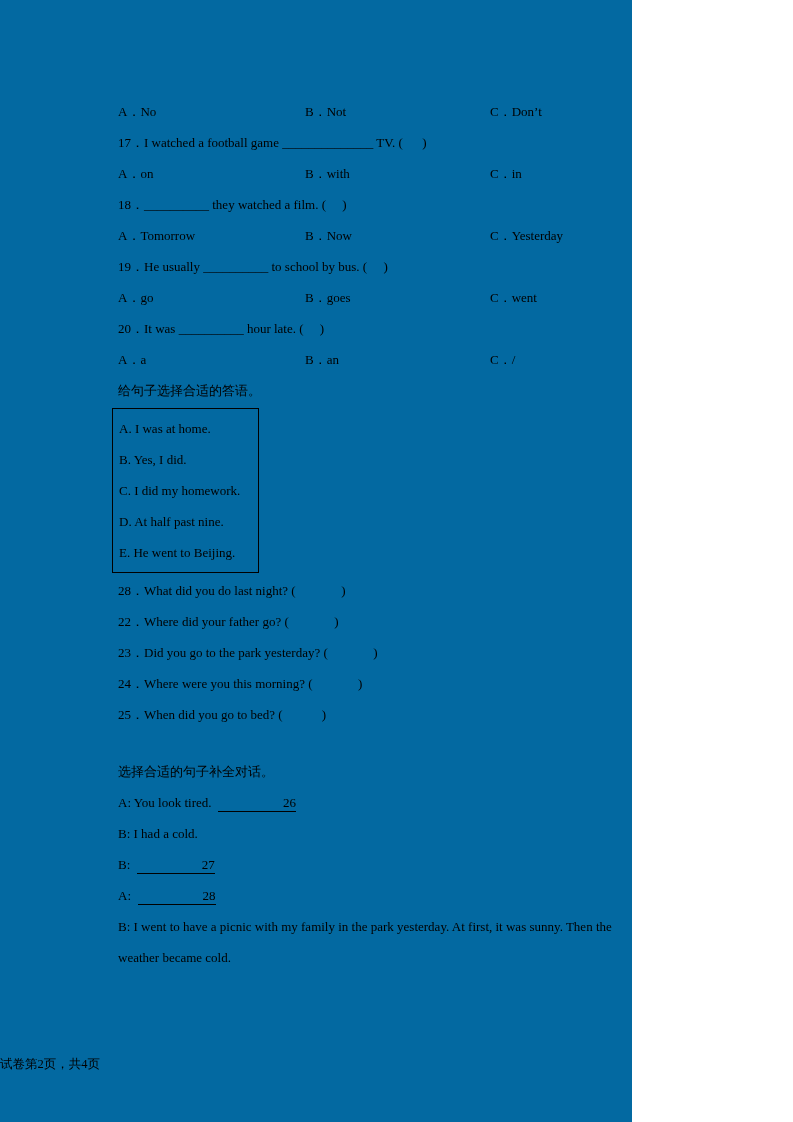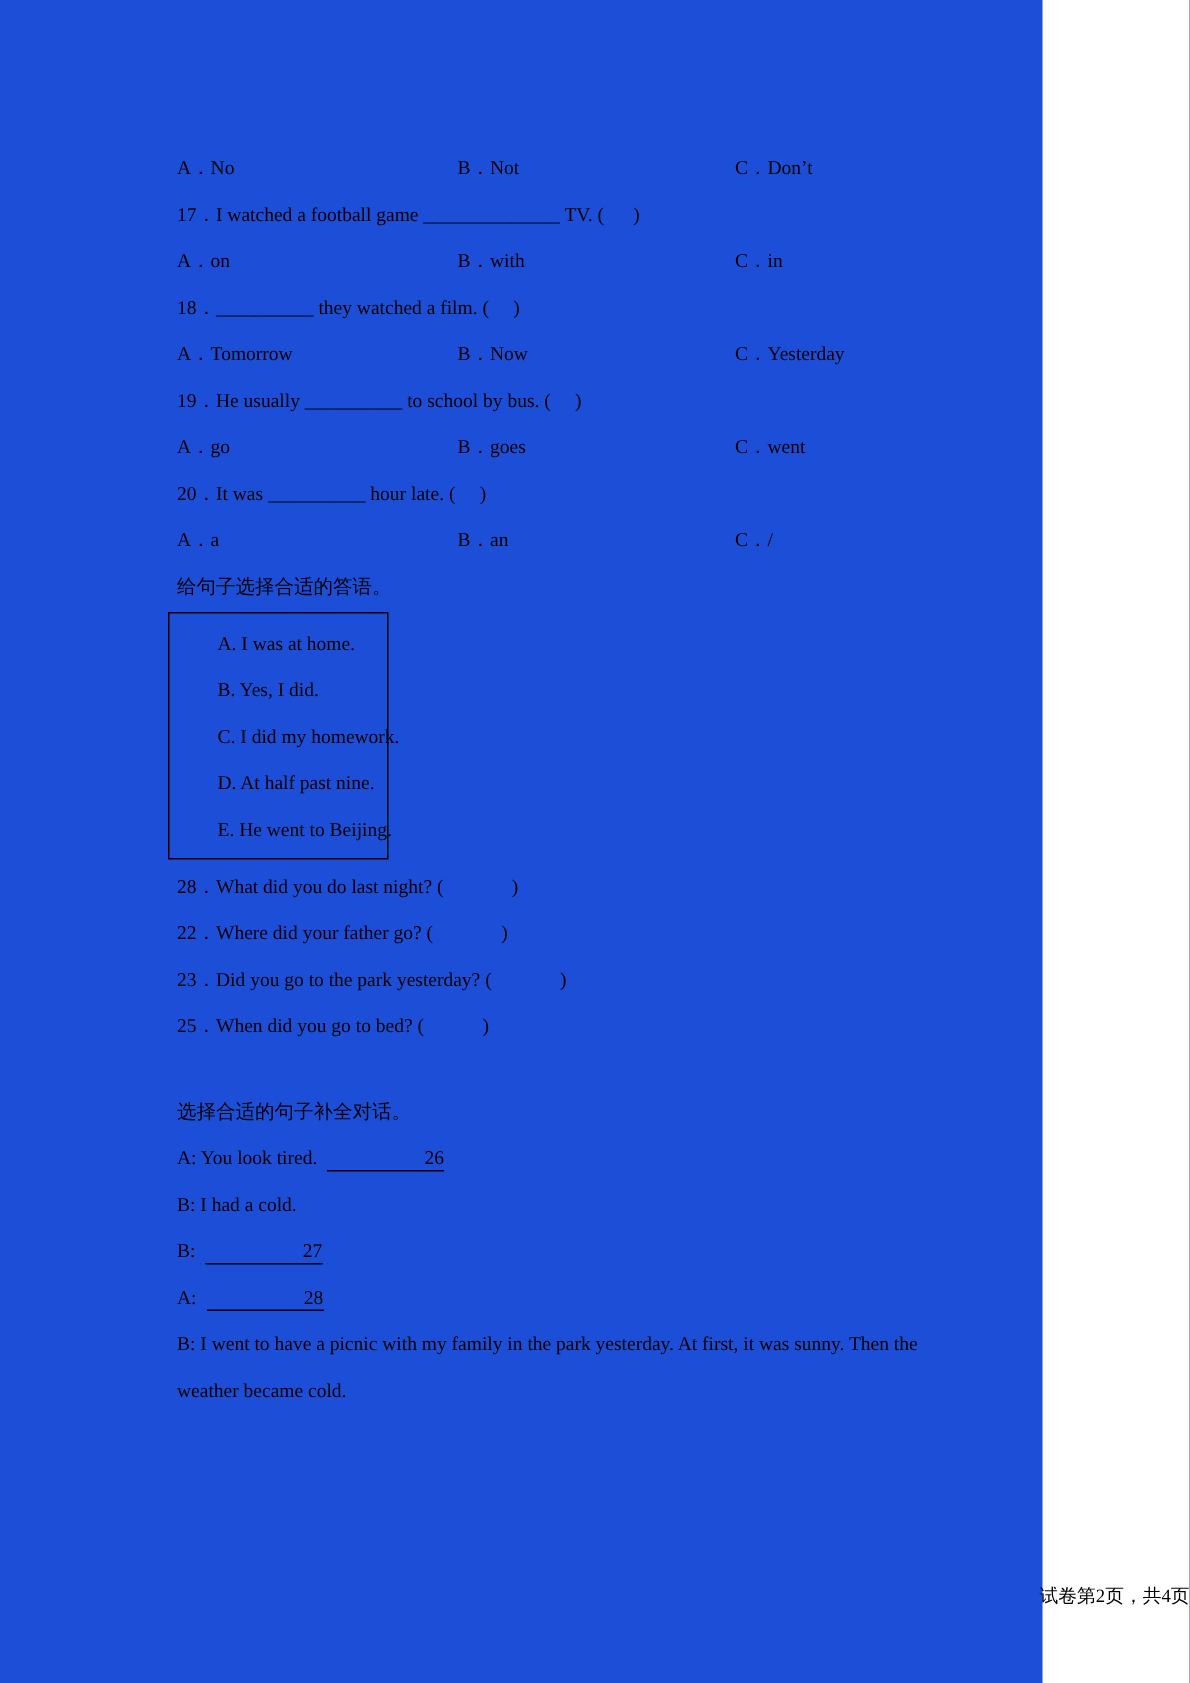--- a/index.html
+++ b/index.html
@@ -6,50 +6,50 @@
   html,body { width:793px; height:1122px; }
   body {
     background:#ffffff;
     color:#000000;
     font-family:"Liberation Serif", serif;
     font-size:13px;
     position:relative;
     overflow:hidden;
   }
   .page {
-    position:absolute; left:0; top:0; width:695px; height:1122px; background:#1d4ed8;
+    position:absolute; left:0; top:0; width:632px; height:1122px; background:#0369a1;
   }
   .content {
     position:absolute; left:118px; top:96px; width:575px;
   }
   .line {
     line-height:31px; min-height:31px; white-space:pre;
   }
   .options-row { display:flex; }
   .options-row .opt { white-space:pre; }
   .options-row .opt:nth-child(1) { width:187px; }
   .options-row .opt:nth-child(2) { width:185px; }
   .answers-box {
     border:1.5px solid #000;
     margin:2px 0 2px -6px;
     width:147px;
     padding:4px 2px 4px 6px;
   }
-  .answers-box .line { white-space:pre;margin-left:26px; }
+  .answers-box .line { white-space:pre; }
   .spacer { height:26px; }
   .blank-num {
     display:inline-block;
     width:78px;
     text-align:right;
     border-bottom:1px solid #000;
     line-height:17px;
   }
   .footer {
     position:absolute; left:0; top:1055px; width:793px;
-    text-align:right; font-size:12.5px; line-height:18px;
+    text-align:left; font-size:12.5px; line-height:18px;
   }
 </style>
 </head>
 <body>
 
 <div class="page">
   <div class="content" id="content">
       <div class="line options-row"><span class="opt">A．No</span><span class="opt">B．Not</span><span class="opt">C．Don’t</span></div>
       <div class="line">17．I watched a football game ______________ TV. (      )</div>
       <div class="line options-row"><span class="opt">A．on</span><span class="opt">B．with</span><span class="opt">C．in</span></div>
@@ -63,20 +63,21 @@
       <div class="answers-box">
         <div class="line">A. I was at home.</div>
         <div class="line">B. Yes, I did.</div>
         <div class="line">C. I did my homework.</div>
         <div class="line">D. At half past nine.</div>
         <div class="line">E. He went to Beijing.</div>
       </div>
       <div class="line">28．What did you do last night? (              )</div>
       <div class="line">22．Where did your father go? (              )</div>
       <div class="line">23．Did you go to the park yesterday? (              )</div>
+      <div class="line">24．Where were you this morning? (              )</div>
       <div class="line">25．When did you go to bed? (            )</div>
       <div class="spacer"></div>
       <div class="line">选择合适的句子补全对话。</div>
       <div class="line"><span>A: You look tired.  </span><span class="blank-num">26</span></div>
       <div class="line"><span>B: I had a cold.</span></div>
       <div class="line"><span>B:  </span><span class="blank-num">27</span></div>
       <div class="line"><span>A:  </span><span class="blank-num">28</span></div>
       <div class="line"><span>B: I went to have a picnic with my family in the park yesterday. At first, it was sunny. Then the</span></div>
       <div class="line"><span>weather became cold.</span></div>
     </div>

